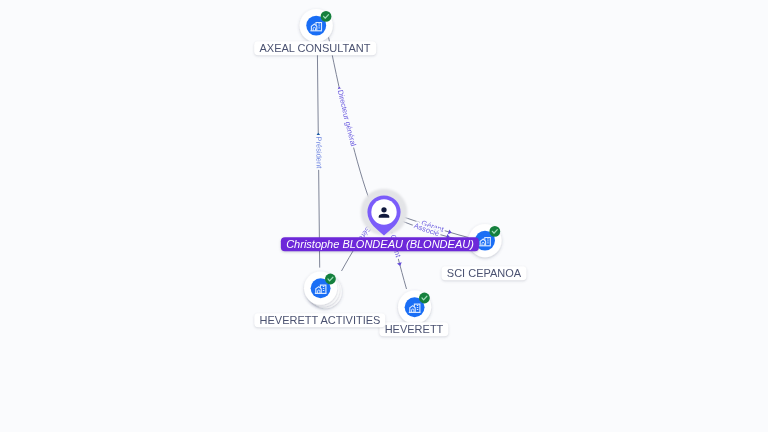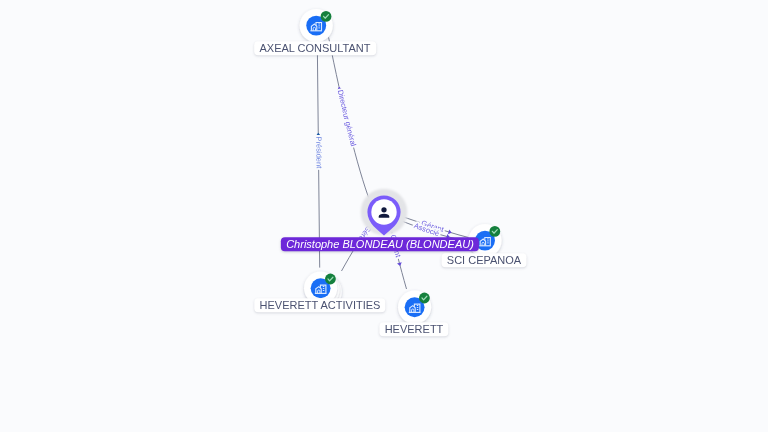--- a/index.html
+++ b/index.html
@@ -169,17 +169,17 @@
         </g>
         <g>
           <circle cx="330.40000000000003" cy="279" r="5.4" fill="#15803d"></circle>
           <path d="M 327.95000000000005,278.88 l 1.6,1.95 l 3.35,-3.6" fill="none" stroke="#9fdcb8" stroke-width="1.22" stroke-linecap="round" stroke-linejoin="round"></path>
         </g>
       </g>
     </svg>
   <div id="labels-layer">
       <div class="node-label" style="left: 315px; top: 47.6px;">AXEAL CONSULTANT</div>
       <div class="node-label person-label" style="left: 380px; top: 244.4px;">Christophe BLONDEAU (BLONDEAU)</div>
-      <div class="node-label" style="left: 484px; top: 260px;">SCI CEPANOA</div>
+      <div class="node-label" style="left: 484px; top: 273px;">SCI CEPANOA</div>
       <div class="node-label" style="left: 414px; top: 329px;">HEVERETT</div>
-      <div class="node-label" style="left: 320px; top: 305px;">HEVERETT ACTIVITIES</div>
+      <div class="node-label" style="left: 320px; top: 320px;">HEVERETT ACTIVITIES</div>
     </div>
 </div>
 
 </body></html>

